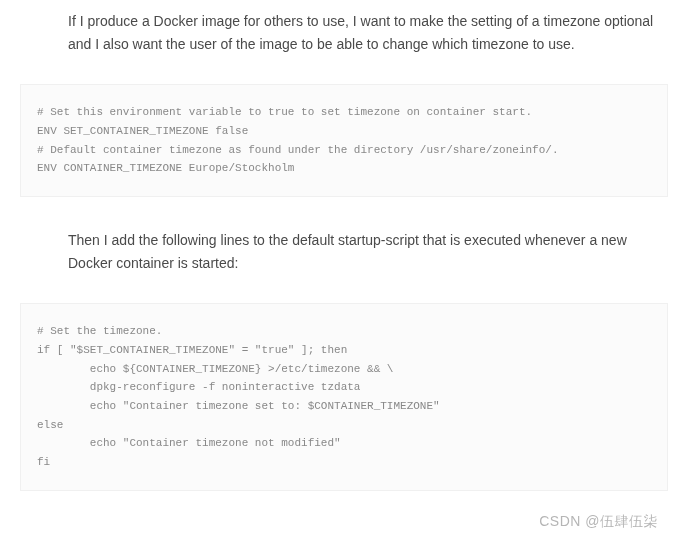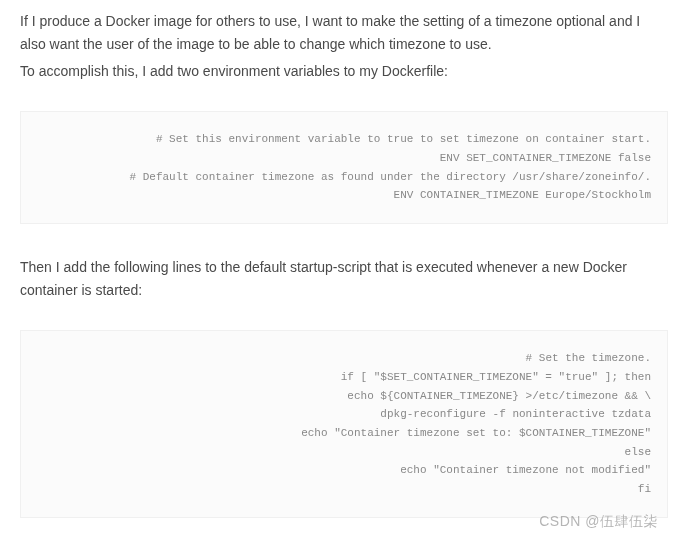--- a/index.html
+++ b/index.html
@@ -18,50 +18,49 @@
       overflow: hidden;
     }
     .paragraph {
       font-size: 14px;
       line-height: 1.65;
       color: #4a4a4a;
       margin-bottom: 4px;
     }
     .para-group {
       margin-bottom: 28px;
+      margin-left: 48px;
     }
     .code-block {
       background: #fbfbfb;
       border: 1px solid #f0f0f0;
       padding: 18px 16px;
       font-family: "SFMono-Regular", Consolas, "Liberation Mono", Menlo, monospace;
       font-size: 11px;
       line-height: 1.7;
       color: #888888;
       white-space: pre;
       overflow-x: auto;
       margin-bottom: 32px;
-      text-align: right;
     }
     .watermark {
       position: absolute;
       right: 30px;
       bottom: 10px;
       font-size: 14px;
       color: rgba(120, 120, 120, 0.55);
       letter-spacing: 0.5px;
       pointer-events: none;
     }
   </style>
 </head>
 <body>
 
 <div class="para-group">
   <p class="paragraph">If I produce a Docker image for others to use, I want to make the setting of a timezone optional and I also want the user of the image to be able to change which timezone to use.</p>
-  <p class="paragraph">To accomplish this, I add two environment variables to my Dockerfile:</p>
 </div>
 
 <pre class="code-block"># Set this environment variable to true to set timezone on container start.
 ENV SET_CONTAINER_TIMEZONE false
 # Default container timezone as found under the directory /usr/share/zoneinfo/.
 ENV CONTAINER_TIMEZONE Europe/Stockholm</pre>
 
 <div class="para-group">
   <p class="paragraph">Then I add the following lines to the default startup-script that is executed whenever a new Docker container is started:</p>
 </div>

